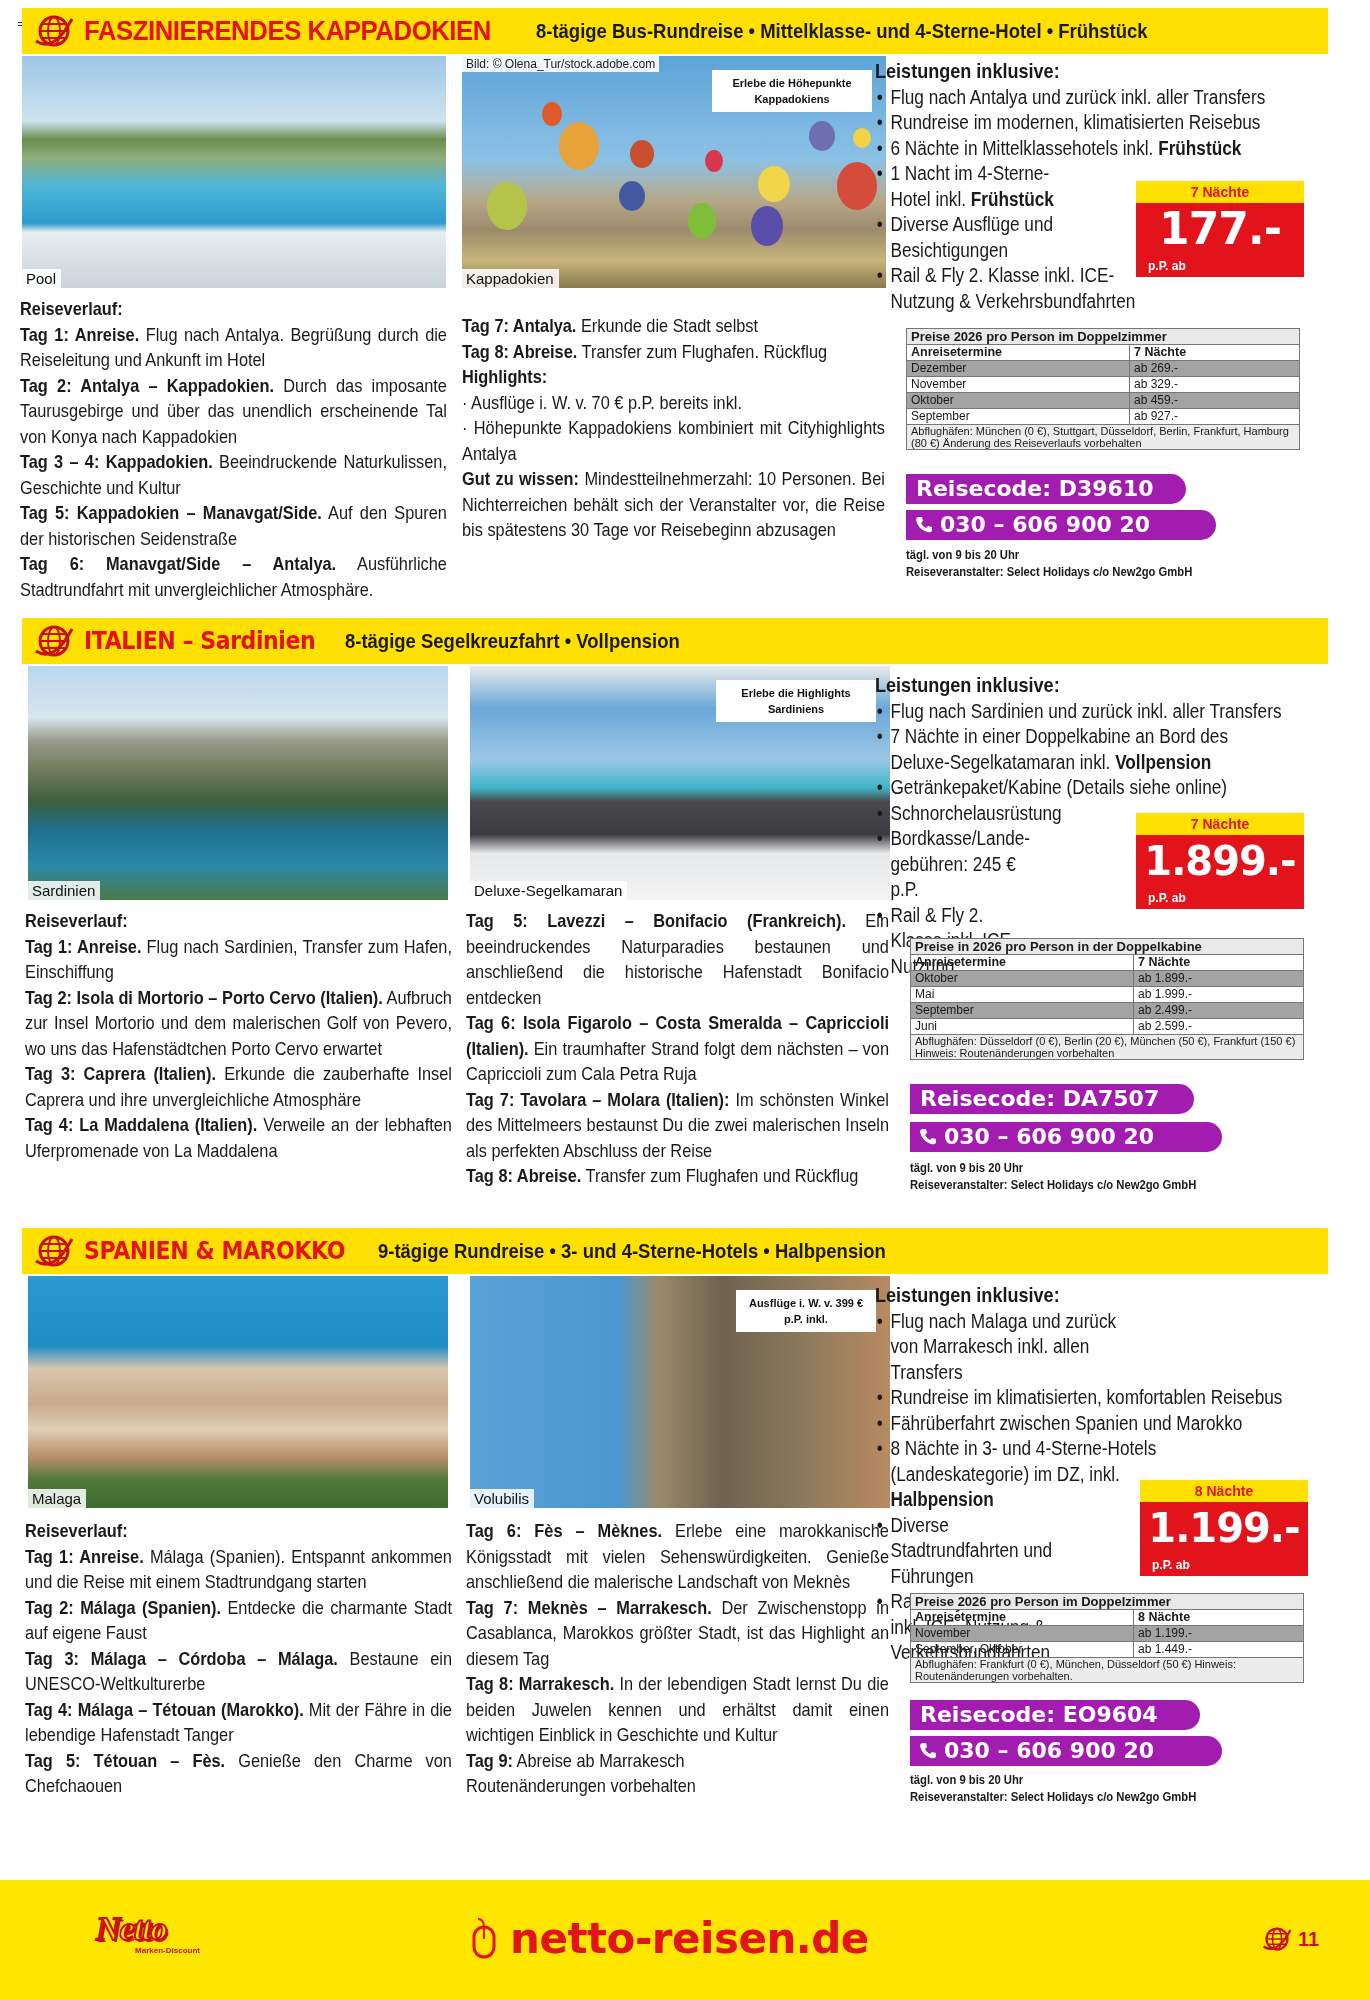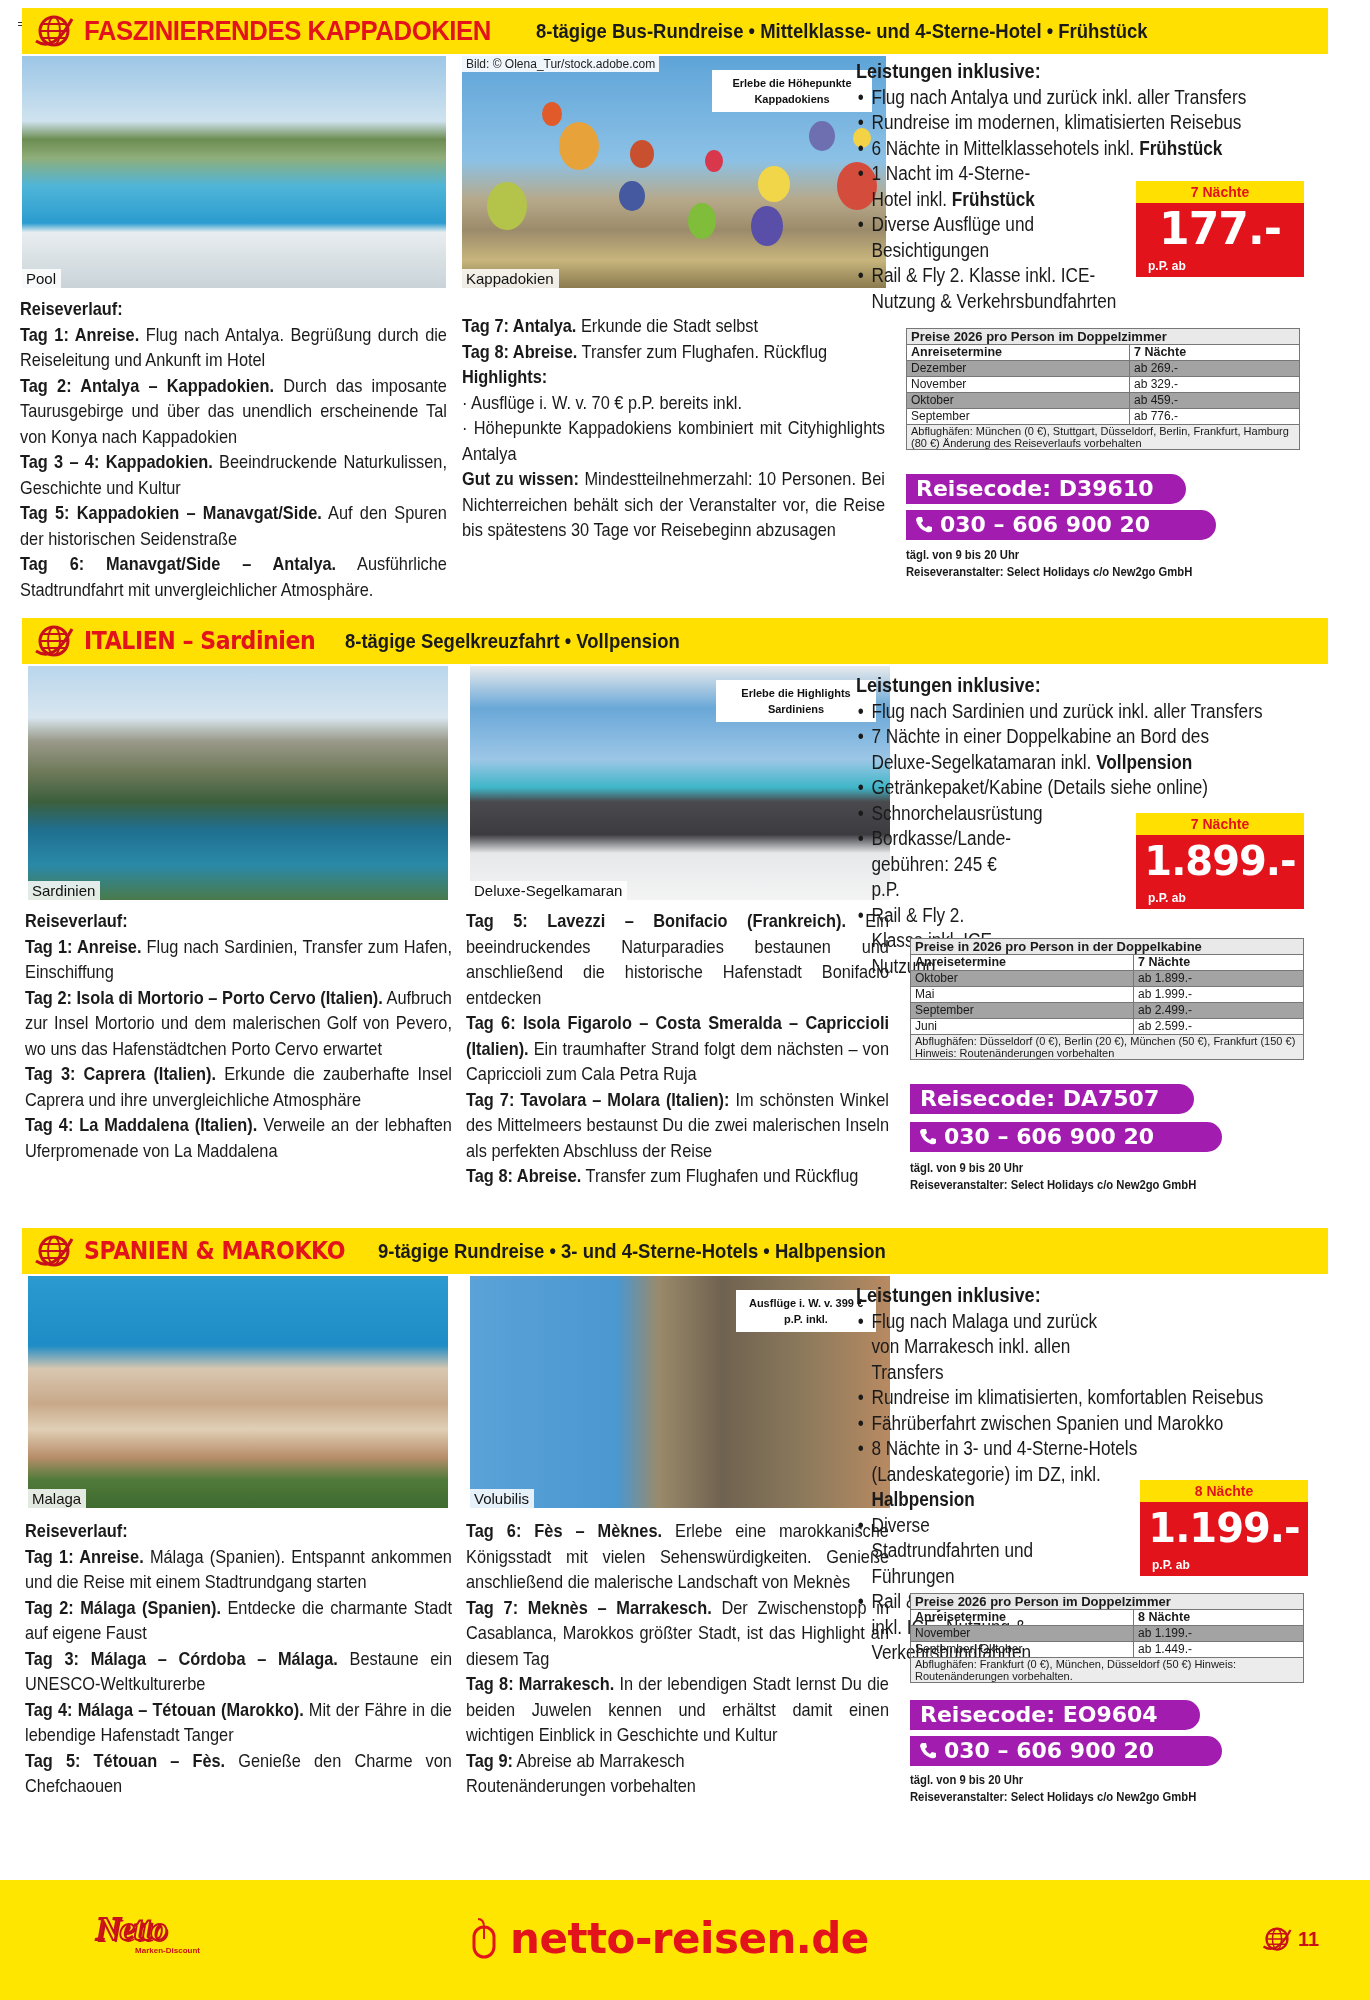--- a/index.html
+++ b/index.html
@@ -38,21 +38,21 @@
   .photo .credit {
     position: absolute; left: 0; top: 0; background: rgba(255,255,255,0.9);
     font-size: 12px; padding: 1px 4px; color: #222;
   }
 
   .col-text { position: absolute; font-size: 19px; line-height: 25.5px; color: #1a1a1a; }
   .col-text .cond { display: block; transform: scaleX(0.86); transform-origin: left top; width: 116%; text-align: justify; }
   .col-text b { font-weight: 700; }
   .col-text p { margin: 0; }
 
-  .leist { position: absolute; left: 856px; width: 420px; font-size: 20px; line-height: 25.5px; }
+  .leist { position: absolute; left: 875px; width: 420px; font-size: 20px; line-height: 25.5px; }
   .leist .inner { transform: scaleX(0.86); transform-origin: left top; width: 116%; }
   .leist h3 { font-size: 21px; font-weight: 700; margin-bottom: 1px; }
   .leist ul { list-style: none; }
   .leist li { position: relative; padding-left: 18px; }
   .leist li::before { content: "\2022"; position: absolute; left: 2px; top: 0; }
   .leist li.narrow { width: 210px; }
 
   .pricebox { position: absolute; width: 168px; height: 96px; background: #e2131b; }
   .pricebox .top { background: #ffe000; color: #e2131b; font-weight: 700; font-size: 14px; text-align: center; height: 22px; line-height: 22px; }
   .pricebox .val { color: #fff; font-weight: 700; font-size: 44px; text-align: center; line-height: 52px; letter-spacing: -1px; font-family: "DejaVu Sans", sans-serif; }
@@ -185,21 +185,21 @@
     <tr>
           <td>November</td>
           <td>ab 329.-</td>
         </tr>
     <tr class="shade">
           <td>Oktober</td>
           <td>ab 459.-</td>
         </tr>
     <tr>
           <td>September</td>
-          <td>ab 776.-</td>
+          <td>ab 927.-</td>
         </tr>
     <tr>
           <td colspan="2" class="note">Abflughäfen: München (0 €), Stuttgart, Düsseldorf, Berlin, Frankfurt, Hamburg (80 €)     Änderung des Reiseverlaufs vorbehalten</td>
         </tr>
   </tbody>
     </table>
 
   <div class="pill code" style="top:474px;width:280px;">Reisecode: D39610</div>
   <div class="pill phone" style="top:510px;width:310px;">
     <svg class="phone-icon" viewBox="0 0 20 20">

